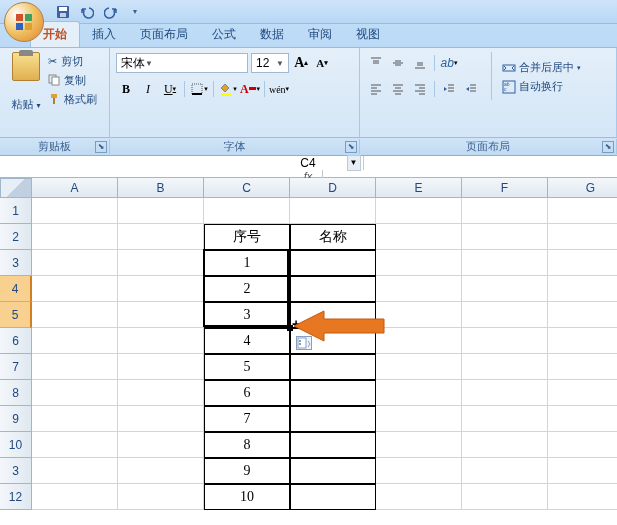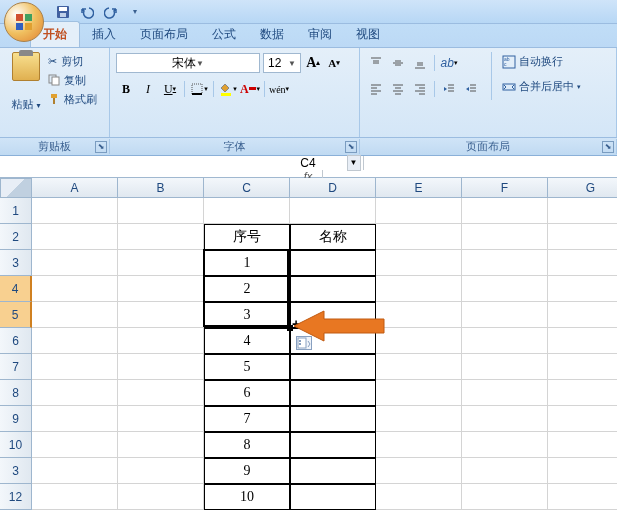--- a/index.html
+++ b/index.html
@@ -26,21 +26,21 @@
   .paste-btn { width: 40px; height: 60px; display: flex; flex-direction: column; align-items: center; justify-content: center; cursor: pointer; }
   .paste-icon { width: 28px; height: 34px; background: linear-gradient(to bottom, #f8e090, #e0b050); border: 1px solid #b08030; border-radius: 2px; position: relative; }
   .paste-icon::before { content: ""; position: absolute; top: -3px; left: 6px; width: 14px; height: 6px; background: #888; border-radius: 2px 2px 0 0; }
   .paste-label { font-size: 11px; color: #1f497f; margin-top: 16px; }
   .clip-small { display: flex; align-items: center; gap: 4px; font-size: 11px; color: #1f497f; cursor: pointer; padding: 2px 0; }
   .clip-right { position: absolute; left: 48px; top: 4px; }
   
   
   .font-group { width: 250px; }
   .font-row1 { display: flex; gap: 3px; align-items: center; height: 22px; }
-  .font-name { width: 144px; height: 20px; background: #fff; border: 1px solid #a0b8d0; font-size: 12px; padding: 0 4px; display: flex; align-items: center; justify-content: center; }
+  .font-name { width: 132px; height: 20px; background: #fff; border: 1px solid #a0b8d0; font-size: 12px; padding: 0 4px; display: flex; align-items: center; justify-content: flex-start; }
   .font-size { width: 38px; height: 20px; background: #fff; border: 1px solid #a0b8d0; font-size: 12px; padding: 0 4px; display: flex; align-items: center; justify-content: space-between; }
   .dd-arrow { font-size: 8px; color: #555; }
   .grow-shrink { width: 18px; height: 18px; display: flex; align-items: center; justify-content: center; cursor: pointer; font-family: serif; }
   .font-row2 { display: flex; gap: 2px; align-items: center; height: 22px; margin-top: 4px; }
   .fmt-btn { width: 20px; height: 20px; display: flex; align-items: center; justify-content: center; cursor: pointer; font-family: "Times New Roman", serif; border-radius: 2px; }
   .fmt-sep { width: 1px; height: 16px; background: #a8c8e8; margin: 0 2px; }
   
   
   .align-group { flex: 1; }
   .align-row { display: flex; gap: 2px; align-items: center; height: 22px; }
@@ -269,35 +269,35 @@
               <svg width="14" height="14" viewBox="0 0 14 14">
                 <path d="M2 7 L5 5 L5 9 Z" fill="#3060a0"></path>
                 <line x1="6" y1="3" x2="12" y2="3" stroke="#555"></line>
                 <line x1="6" y1="6" x2="12" y2="6" stroke="#555"></line>
                 <line x1="6" y1="9" x2="12" y2="9" stroke="#555"></line>
               </svg>
             </div>
         </div>
       </div>
       <div style="border-left:1px solid #a8c8e8;padding-left:6px">
+        <div class="align-text" style="margin-top:6px">
+            <svg width="14" height="14" viewBox="0 0 14 14">
+              <rect x="1" y="4" width="12" height="6" fill="none" stroke="#3060a0"></rect>
+              <path d="M4 7 L2 5 M4 7 L2 9 M10 7 L12 5 M10 7 L12 9" stroke="#3060a0"></path>
+            </svg>
+            <span>合并后居中</span>
+            <span style="font-size:7px">▾</span>
+          </div>
         <div class="align-text">
             <svg width="14" height="14" viewBox="0 0 14 14">
               <rect x="1" y="1" width="12" height="12" fill="none" stroke="#3060a0"></rect>
               <text x="2" y="6" font-size="5" fill="#3060a0">ab</text>
               <text x="2" y="11" font-size="5" fill="#3060a0">c</text>
             </svg>
             <span>自动换行</span>
-          </div>
-        <div class="align-text" style="margin-top:6px">
-            <svg width="14" height="14" viewBox="0 0 14 14">
-              <rect x="1" y="4" width="12" height="6" fill="none" stroke="#3060a0"></rect>
-              <path d="M4 7 L2 5 M4 7 L2 9 M10 7 L12 5 M10 7 L12 9" stroke="#3060a0"></path>
-            </svg>
-            <span>合并后居中</span>
-            <span style="font-size:7px">▾</span>
           </div>
       </div>
     </div>
   </div>
 </div>
 
 <div class="ribbon-labels">
   <div class="ribbon-label-cell" style="width:110px">
       <span>剪贴板</span>
       <div class="rlabel-dialog">⬊</div>

